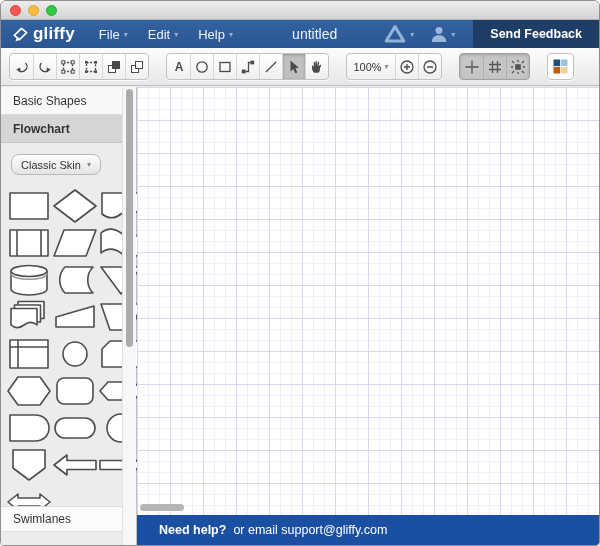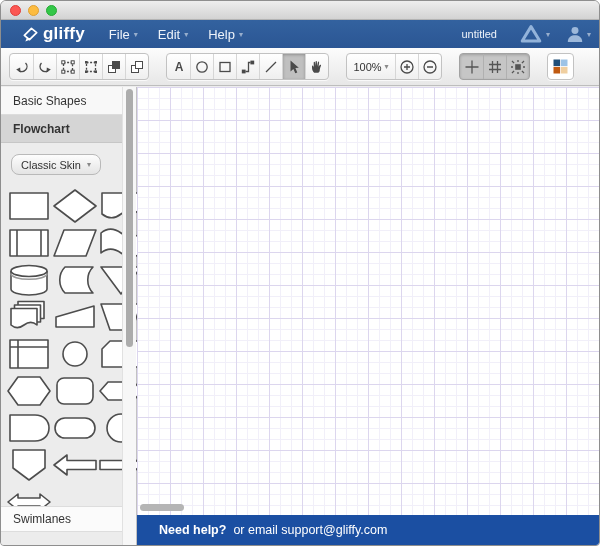--- a/index.html
+++ b/index.html
@@ -7,27 +7,27 @@
   .window { position:relative; width:600px; height:546px; border:1px solid #8e8e8e; border-radius:6px 6px 4px 4px; overflow:hidden; background:#ededed; }
 
   
   .titlebar { height:19px; background:linear-gradient(#eeeeee,#d3d3d3); border-bottom:1px solid #b3b3b3; display:flex; align-items:center; padding-left:9px; gap:7px; }
   .tl { width:11px; height:11px; border-radius:50%; }
   .tl.red { background:#fc5753; border:1px solid #df3e3a; }
   .tl.yellow { background:#fdbc40; border:1px solid #de9f34; }
   .tl.green { background:#33c748; border:1px solid #27aa35; }
 
   
-  .menubar { height:28px; background:linear-gradient(#33629f,#2b5694); display:flex; align-items:center; padding-left:20px; color:#eef3fa; font-size:13px; }
+  .menubar { height:28px; background:linear-gradient(#33629f,#2b5694); display:flex; align-items:center; padding-left:10px; color:#eef3fa; font-size:13px; }
   .logo { display:flex; align-items:center; gap:3px; margin-right:14px; }
   .logo-text { font-size:17px; font-weight:bold; color:#fff; letter-spacing:.2px; }
   .menu-item { padding:0 10px; display:flex; align-items:center; gap:4px; height:28px; cursor:default; }
   .caret { font-size:8px; color:rgba(255,255,255,.5); }
   .mb-right { margin-left:auto; display:flex; align-items:center; height:100%; }
-  .doc-title { font-size:11px; margin-right:14px; }
+  .doc-title { font-size:14px; margin-right:38px; }
   .mb-icon-btn { display:flex; align-items:center; gap:3px; padding:0 8px; height:100%; }
   .send-feedback { height:100%; background:#1e3e66; display:flex; align-items:center; padding:0 17px; font-size:12.5px; font-weight:bold; color:#fff; margin-left:10px; }
 
   
   .toolbar { height:38px; background:linear-gradient(#fcfcfc,#e7e7e7); border-bottom:1px solid #bdbdbd; display:flex; align-items:center; padding-left:8px; gap:17px; }
   .tb-group { display:flex; border:1px solid #c2c2c2; border-radius:4px; background:linear-gradient(#ffffff,#efefef); overflow:hidden; box-shadow:0 1px 0 rgba(255,255,255,.7); }
   .tb-btn { width:23px; height:25px; display:flex; align-items:center; justify-content:center; border-left:1px solid #d6d6d6; color:#4a4a4a; background:transparent; cursor:default; }
   .tb-btn:first-child { border-left:none; }
   .tb-btn.active { background:#c0c0c0; box-shadow:inset 0 1px 3px rgba(0,0,0,.25); }
   .tb-btn.wide { width:48px; gap:3px; font-size:11px; color:#333; }
@@ -112,20 +112,21 @@
       </span>
       <span class="mb-icon-btn">
         <span>
           <svg width="18" height="18" viewBox="0 0 16 16">
               <circle cx="8" cy="4.8" r="3.1" fill="#9db8da"></circle>
               <path d="M1.6 15 C1.6 10.6 5 9 8 9 C11 9 14.4 10.6 14.4 15 Z" fill="#9db8da"></path>
             </svg>
         </span>
         <span class="caret">▾</span>
       </span>
+      <span class="send-feedback">Send Feedback</span>
     </span>
   </div>
 
   <div class="toolbar" id="toolbar">
       <div class="tb-group">
         <div class="tb-btn">
           <span>
             <svg width="16" height="16" viewBox="0 0 16 16">
               <path d="M11.5 4 C13.5 6 13.5 9 11.5 11 C9.8 12.7 7 13 5 11.6" fill="none" stroke="currentColor" stroke-width="1.3"></path>
               <polygon points="6.2,8.6 2.2,10.6 6.4,13.4" fill="currentColor"></polygon>

